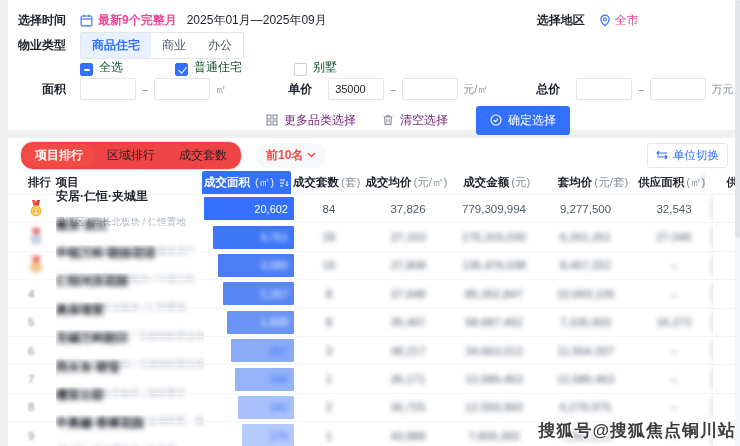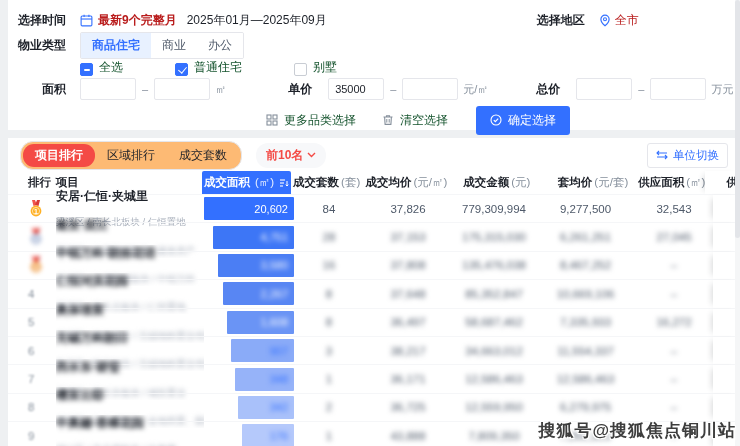--- a/index.html
+++ b/index.html
@@ -11,21 +11,21 @@
   .card { background:#fff; margin-left:8px; }
   #filter-card { height:130px; padding-top:8px; }
   .frow { display:flex; align-items:center; }
   .flabel { width:48px; margin-left:10px; text-align:right; font-size:12px; font-weight:bold; color:#1d2129; flex:none; }
   .fcontent { margin-left:14px; display:flex; align-items:center; }
   .r1 { height:24px; }
   .r2 { height:26px; }
   .r3 { height:18px; }
   .r4 { height:26px; }
   .r5 { height:28px; margin-top:4px; }
-  .blue { color:#b91c1c; }
+  .blue { color:#ec4899; }
   .dark { color:#1d2129; }
   .fs12 { font-size:12px; }
   .bold { font-weight:bold; }
   .icon { display:inline-flex; align-items:center; justify-content:center; flex:none; }
 
   .seg { display:flex; border:1px solid #e5e6eb; border-radius:2px; overflow:hidden; }
   .seg-item { font-size:12px; color:#4e5969; padding:4px 11px; cursor:pointer; background:#fff; }
   .seg-item.sel { background:#e8f1ff; color:#3370ff; font-weight:bold; }
 
   .cbrow { margin-left:72px; display:flex; align-items:center; gap:52px; }
@@ -33,30 +33,30 @@
   .box { width:13px; height:13px; border-radius:2px; border:1px solid #c9cdd4; background:#fff; position:relative; flex:none; }
   .box.checked, .box.ind { background:#3370ff; border-color:#3370ff; }
   .box.checked::after { content:""; position:absolute; left:3.5px; top:1px; width:4px; height:7px; border:solid #fff; border-width:0 1.6px 1.6px 0; transform:rotate(40deg); }
   .box.ind::after { content:""; position:absolute; left:2.5px; top:5.3px; width:6.5px; height:1.8px; background:#fff; border-radius:1px; }
 
   .inp { width:56px; height:22px; border:1px solid #e5e6eb; border-radius:2px; font-size:11px; color:#1d2129; padding:0 6px; outline:none; background:#fff; }
   .dash { color:#86909c; font-size:11px; margin:0 6px; }
   .unit { color:#86909c; font-size:11px; margin-left:5px; }
   .plabel { font-size:12px; font-weight:bold; color:#1d2129; }
 
-  .act { display:flex; align-items:center; gap:6px; font-size:12px; color:#14532d; cursor:pointer; }
+  .act { display:flex; align-items:center; gap:6px; font-size:12px; color:#701a75; cursor:pointer; }
   .btn-primary { display:flex; align-items:center; gap:6px; background:#3370ff; color:#fff; font-size:12px; border:none; border-radius:3px; padding:6px 14px; cursor:pointer; }
 
   
   #gap { height:8px; background:#eef0f2; }
 
   
   #rank-card { height:308px; padding-top:5px; position:relative; overflow:hidden; }
   .tabbar { display:flex; align-items:center; height:24px; margin:0 12px; }
-  .pillgroup { display:flex; align-items:center; background:#fdba74; border:1px solid #e5e6eb; border-radius:13px; padding:2px; }
+  .pillgroup { display:flex; align-items:center; background:#ef4444; border:1px solid #e5e6eb; border-radius:13px; padding:2px; }
   .ptab { font-size:12px; color:#1d2129; padding:3px 12px; border-radius:11px; cursor:pointer; white-space:nowrap; }
   .ptab.sel { background:#f44a45; color:#fff; font-weight:bold; }
   .topsel { margin-left:14px; display:flex; align-items:center; gap:4px; background:#f7f8fa; border-radius:12px; padding:4px 10px; color:#f44a45; font-size:12px; font-weight:bold; cursor:pointer; }
   .unit-switch { margin-left:auto; display:flex; align-items:center; gap:5px; border:1px solid #e5e6eb; border-radius:3px; background:#fff; color:#3370ff; font-size:11.5px; padding:4px 8px; cursor:pointer; }
 
   .thead { display:flex; align-items:stretch; height:23px; margin-top:4px; font-size:11.5px; position:relative; }
   .th { display:flex; align-items:center; color:#1d2129; font-weight:bold; white-space:nowrap; }
   .th .u { color:#86909c; font-weight:normal; margin-left:2px; }
   .th-rank { width:28px; margin-left:20px; }
   .th-proj { width:148px; }

